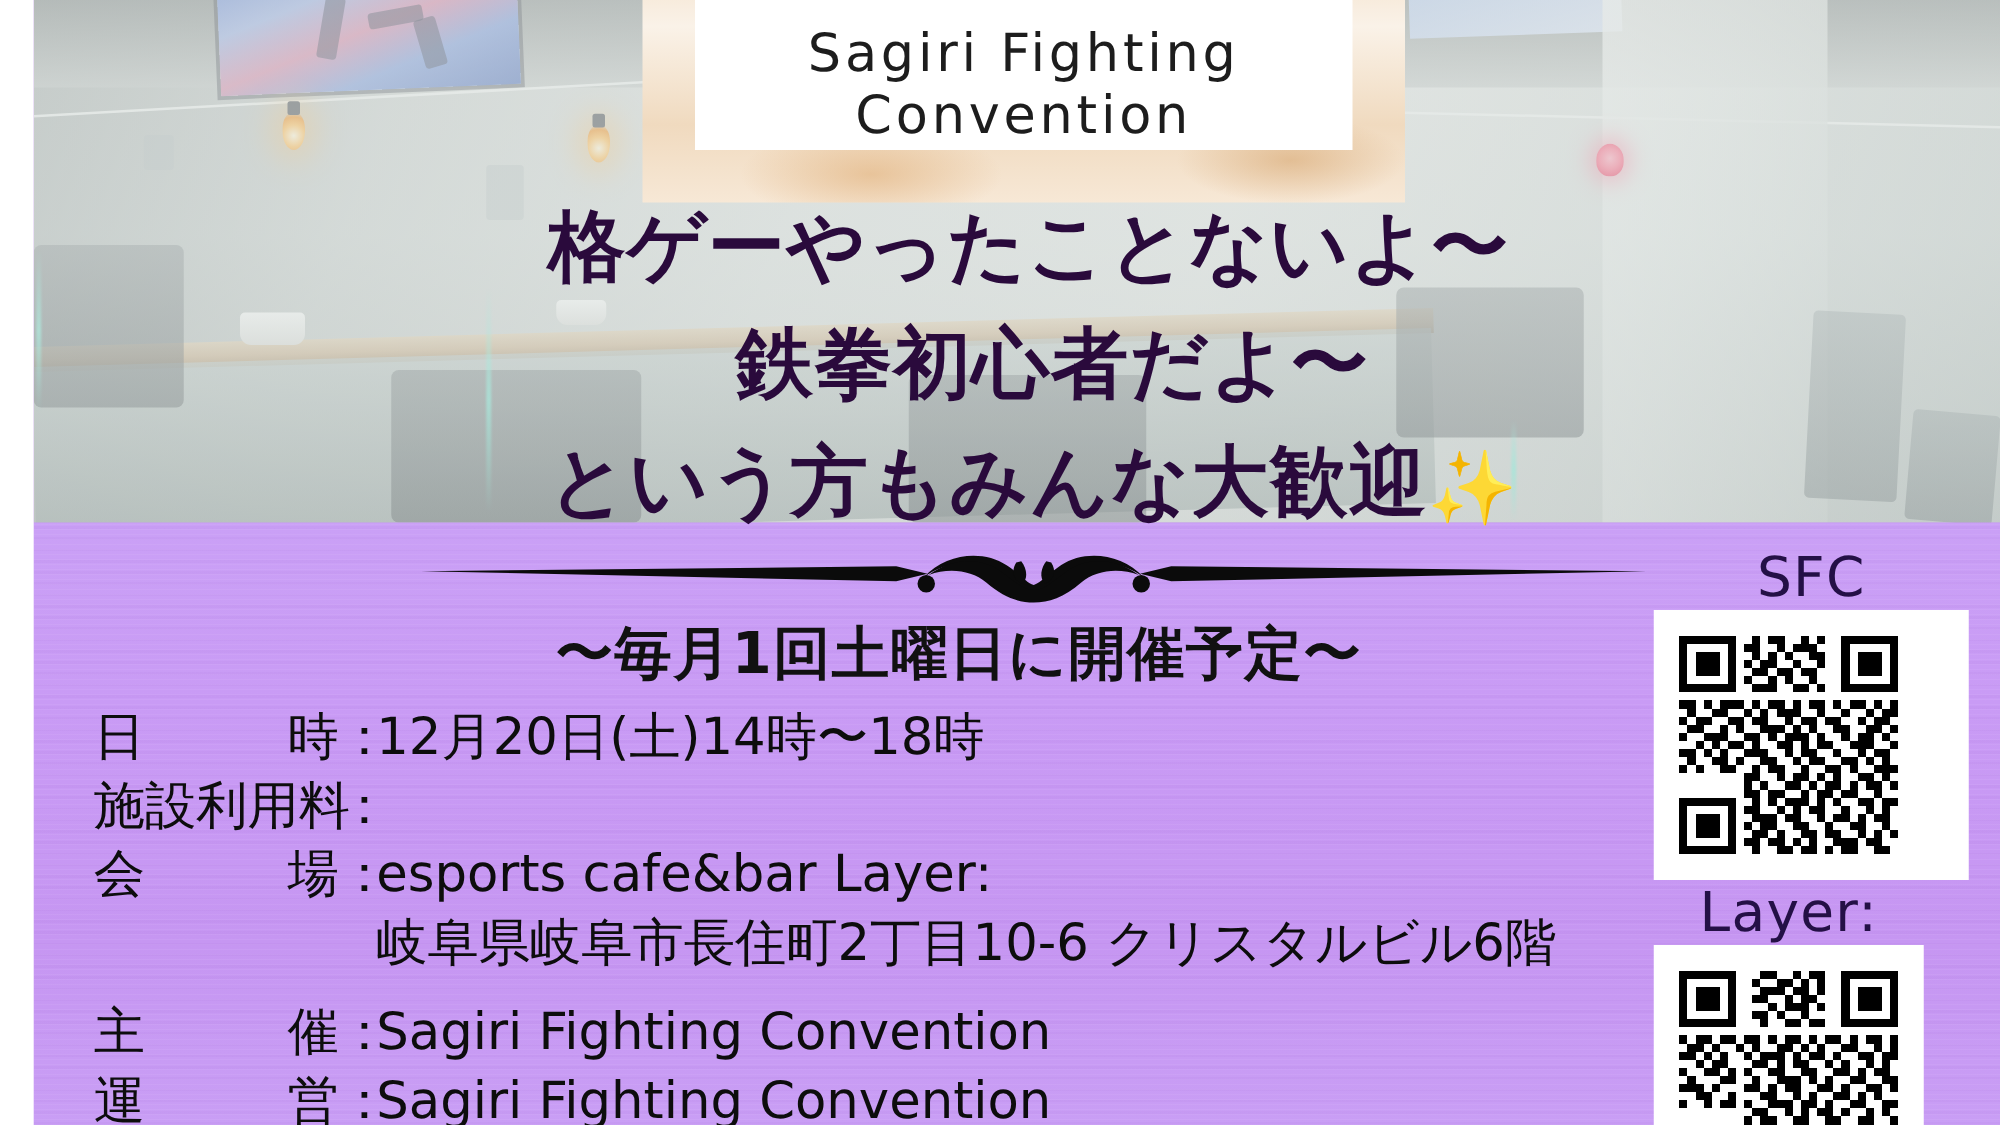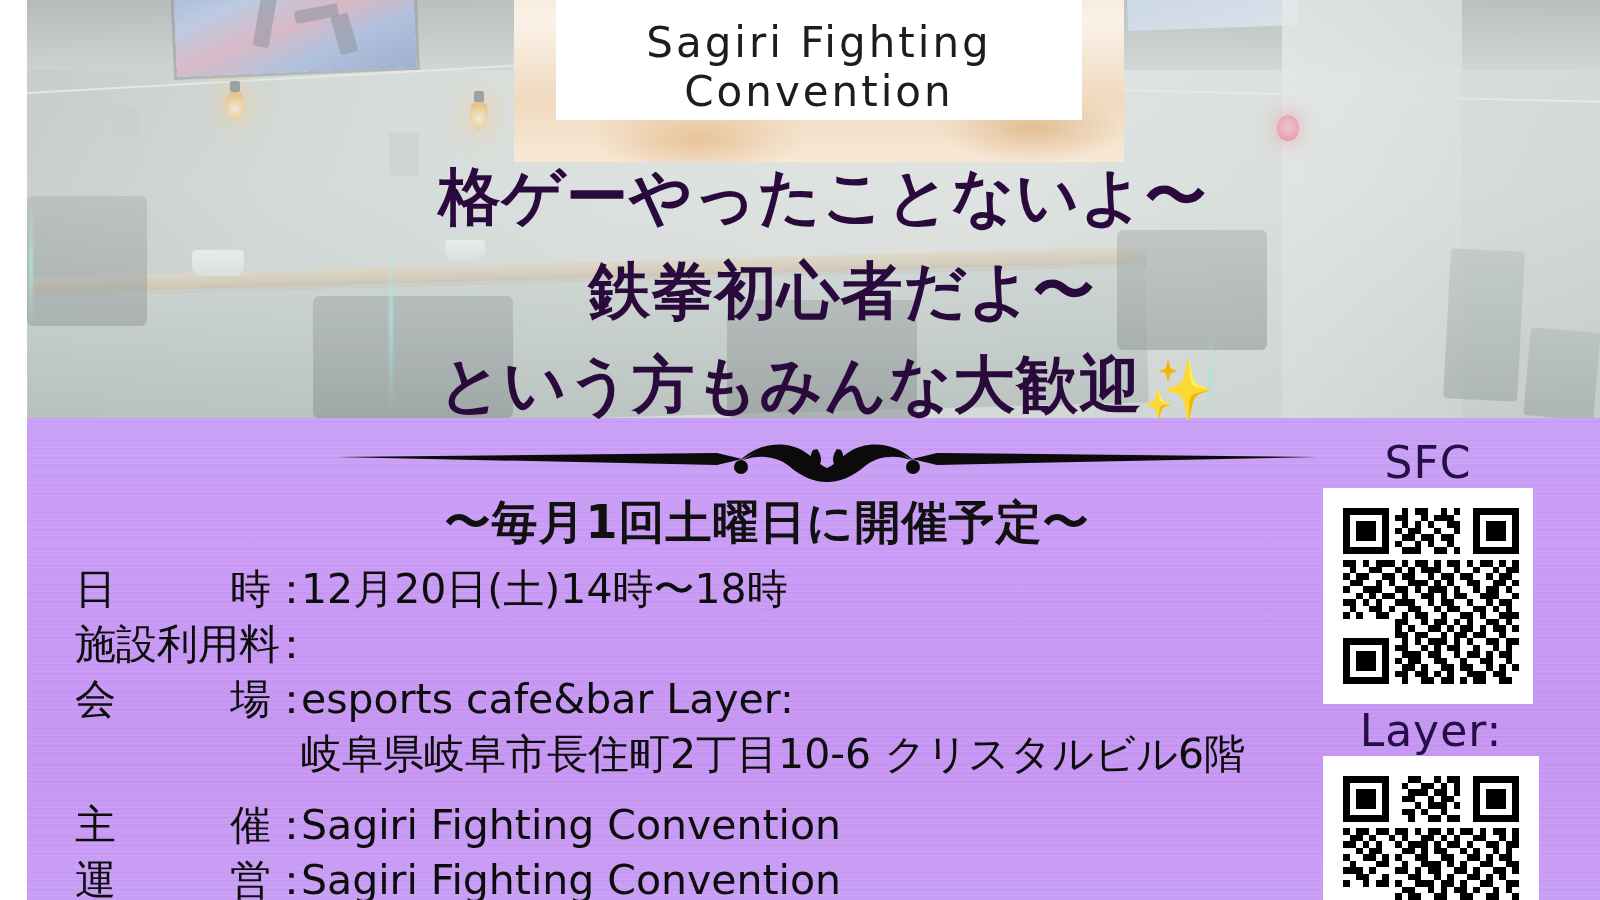--- a/index.html
+++ b/index.html
@@ -171,21 +171,21 @@
 
   
   .qr-wrap{position:absolute;z-index:30;}
   .qr-label{
     text-align:center;font-family:"DejaVu Sans","Liberation Sans",sans-serif;
     color:#241046;font-size:44px;line-height:50px;letter-spacing:1px;
   }
   .qr-box{background:#fff;padding:14px;box-sizing:border-box;}
   .qr-box svg{display:block;}
 
-  .sfc-wrap{left:1296px;top:438px;width:210px;}
+  .sfc-wrap{left:1296px;top:438px;width:252px;}
   .layer-wrap{left:1296px;top:706px;width:216px;}
 </style>
 </head>
 <body>
 
 <div id="poster">
 
   <div class="photo">
     <div class="ph-wall"></div>
     <div class="ph-ceiling"></div>

